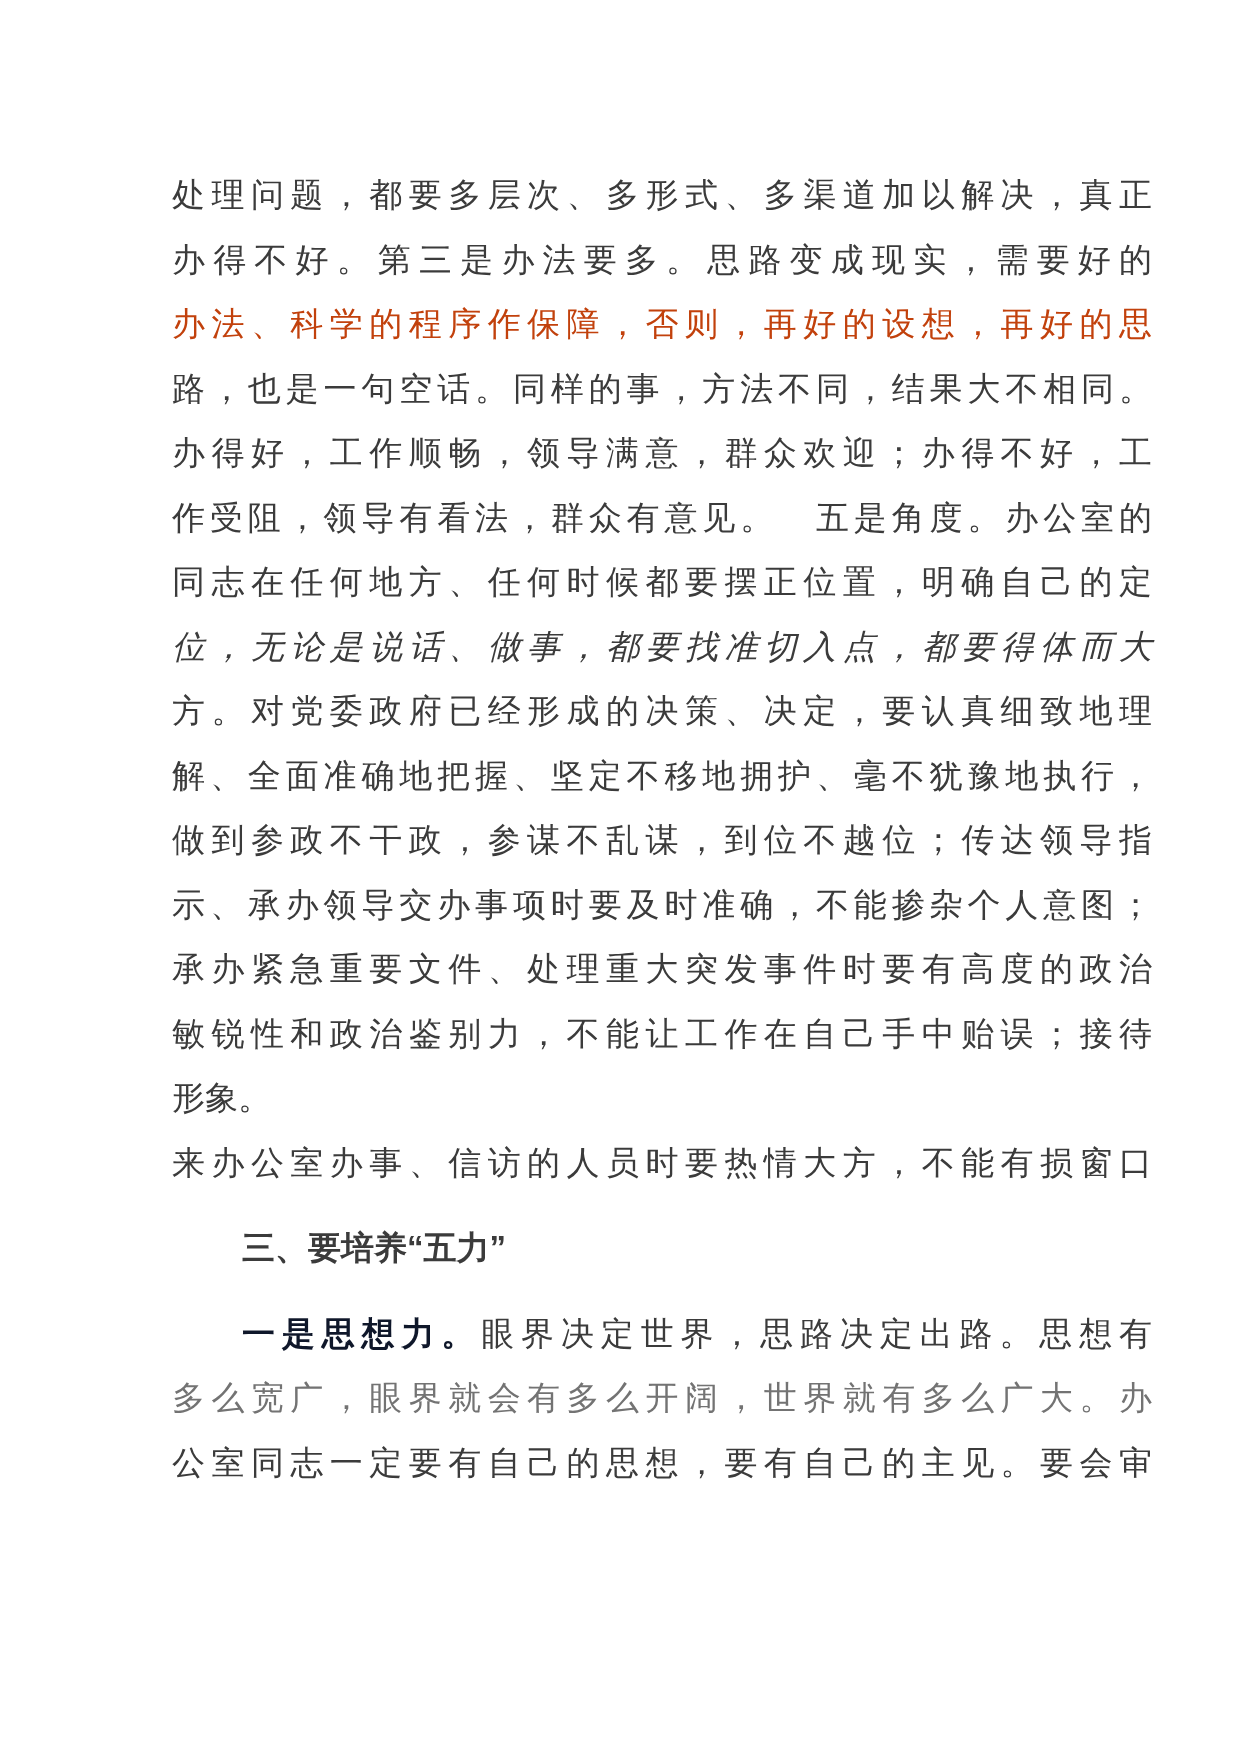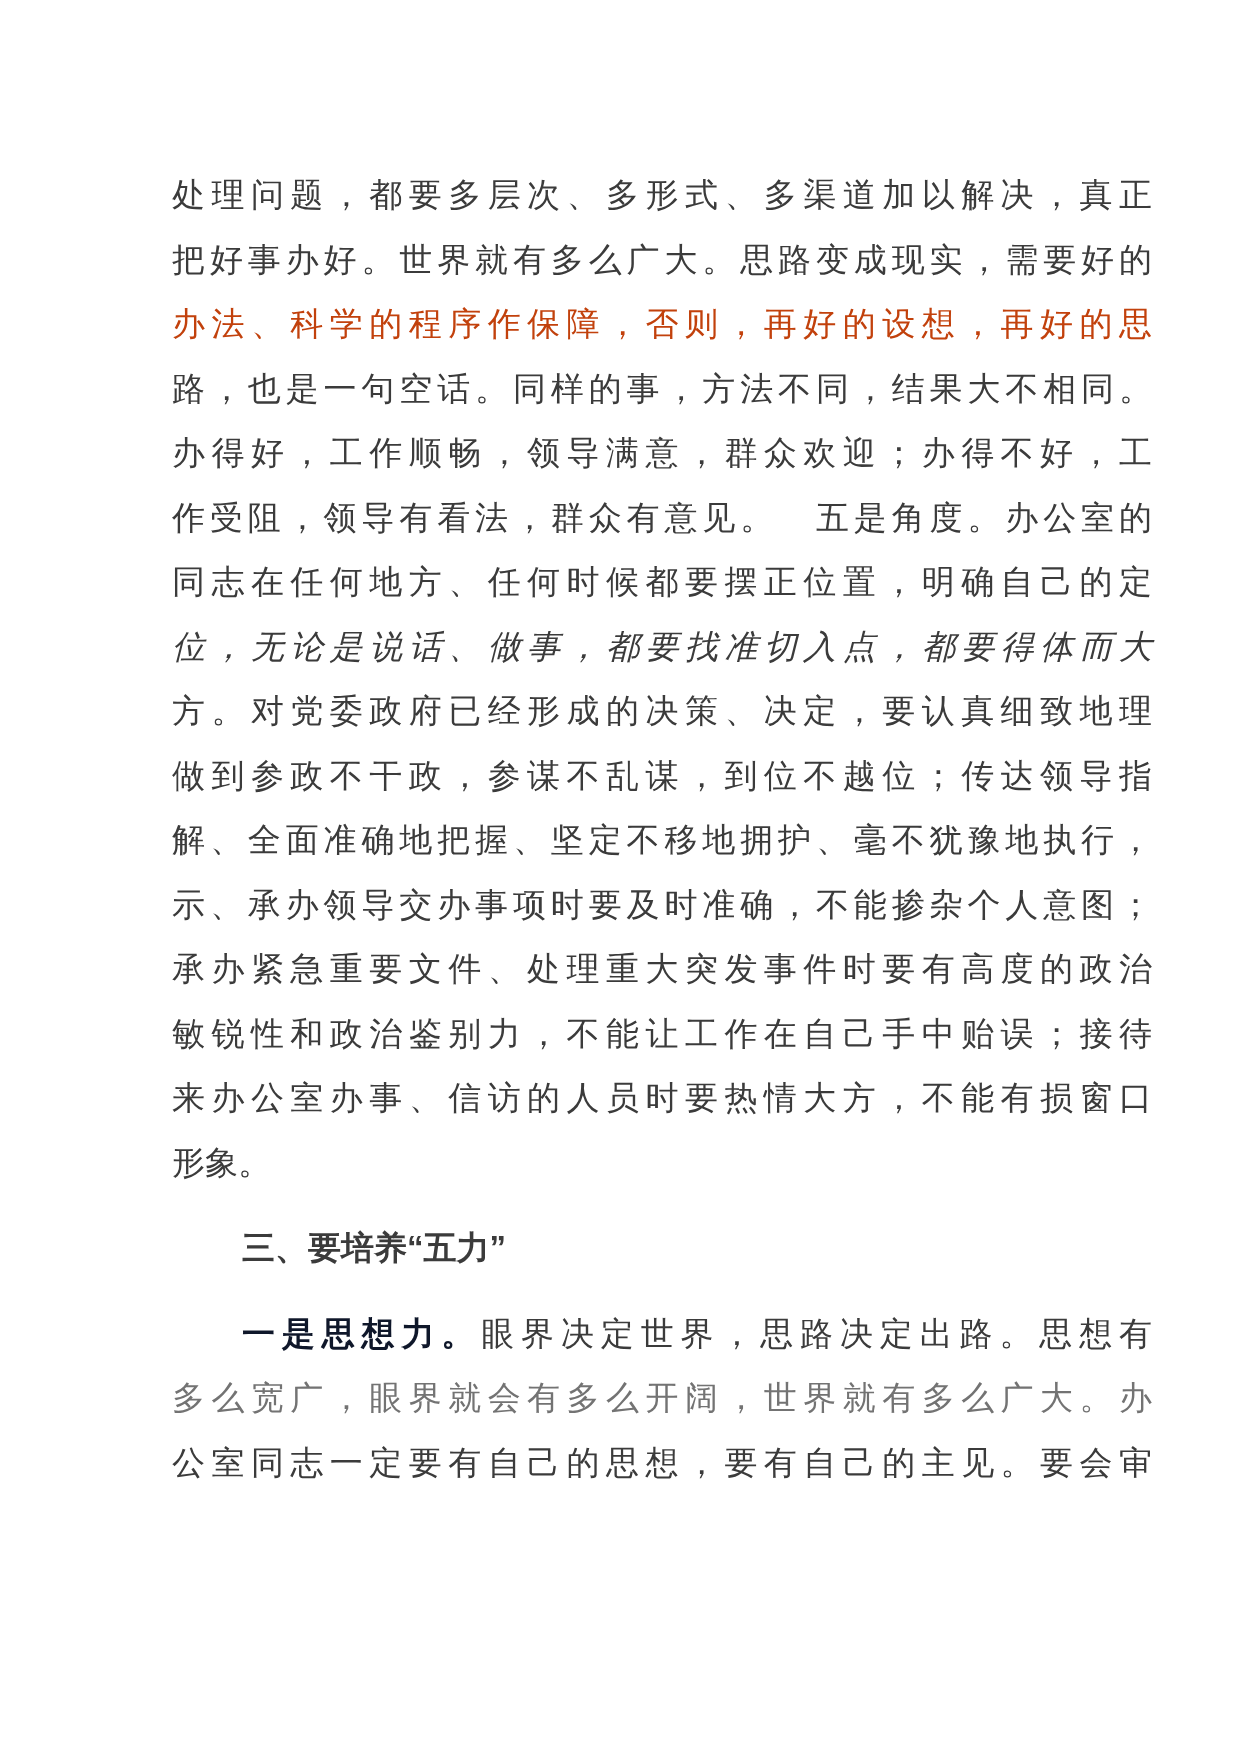--- a/index.html
+++ b/index.html
@@ -32,35 +32,35 @@
   .heading .line { text-align: left; text-align-last: left; }
   .seg { font-weight: 400; }
   .seg.bold, .heading .seg { font-weight: 700; }
 </style>
 </head>
 <body>
 
 <div class="page" style="background: rgb(255, 255, 255);">
     <div class="block paragraph">
       <div class="line"><span class="seg" style="color: rgb(59, 59, 59);">处理问题，都要多层次、多形式、多渠道加以解决，真正</span></div>
-      <div class="line"><span class="seg" style="color: rgb(59, 59, 59);">把好事办好。世界就有多么广大。思路变成现实，需要好的</span></div>
+      <div class="line"><span class="seg" style="color: rgb(59, 59, 59);">办得不好。第三是办法要多。思路变成现实，需要好的</span></div>
       <div class="line"><span class="seg" style="color: #c2410c;">办法、科学的程序作保障，否则，再好的设想，再好的思</span></div>
       <div class="line"><span class="seg" style="color: rgb(59, 59, 59);">路，也是一句空话。同样的事，方法不同，结果大不相同。</span></div>
       <div class="line"><span class="seg" style="color: rgb(59, 59, 59);">办得好，工作顺畅，领导满意，群众欢迎；办得不好，工</span></div>
       <div class="line"><span class="seg" style="color: rgb(59, 59, 59);">作受阻，领导有看法，群众有意见。　五是角度。办公室的</span></div>
       <div class="line"><span class="seg" style="color: rgb(59, 59, 59);">同志在任何地方、任何时候都要摆正位置，明确自己的定</span></div>
       <div class="line"><span class="seg" style="color: rgb(59, 59, 59); font-style: italic;">位，无论是说话、做事，都要找准切入点，都要得体而大</span></div>
       <div class="line"><span class="seg" style="color: rgb(59, 59, 59);">方。对党委政府已经形成的决策、决定，要认真细致地理</span></div>
+      <div class="line"><span class="seg" style="color: rgb(59, 59, 59);">解、全面准确地把握、坚定不移地拥护、毫不犹豫地执行，</span></div>
       <div class="line"><span class="seg" style="color: rgb(59, 59, 59);">做到参政不干政，参谋不乱谋，到位不越位；传达领导指</span></div>
-      <div class="line"><span class="seg" style="color: rgb(59, 59, 59);">解、全面准确地把握、坚定不移地拥护、毫不犹豫地执行，</span></div>
       <div class="line"><span class="seg" style="color: rgb(59, 59, 59);">示、承办领导交办事项时要及时准确，不能掺杂个人意图；</span></div>
       <div class="line"><span class="seg" style="color: rgb(59, 59, 59);">承办紧急重要文件、处理重大突发事件时要有高度的政治</span></div>
       <div class="line"><span class="seg" style="color: rgb(59, 59, 59);">敏锐性和政治鉴别力，不能让工作在自己手中贻误；接待</span></div>
+      <div class="line para-end"><span class="seg" style="color: rgb(59, 59, 59);">形象。</span></div>
       <div class="line"><span class="seg" style="color: rgb(59, 59, 59);">来办公室办事、信访的人员时要热情大方，不能有损窗口</span></div>
-      <div class="line para-end"><span class="seg" style="color: rgb(59, 59, 59);">形象。</span></div>
     </div>
     <div class="block heading">
       <div class="line para-end indent"><span class="seg bold" style="color: rgb(59, 59, 59);">三、要培养“五力”</span></div>
     </div>
     <div class="block paragraph">
       <div class="line indent"><span class="seg bold" style="color: #0f172a;">一是思想力。</span><span class="seg" style="color: rgb(59, 59, 59);">眼界决定世界，思路决定出路。思想有</span></div>
       <div class="line"><span class="seg" style="color: #737373;">多么宽广，眼界就会有多么开阔，世界就有多么广大。办</span></div>
       <div class="line"><span class="seg" style="color: rgb(59, 59, 59);">公室同志一定要有自己的思想，要有自己的主见。要会审</span></div>
     </div>
   </div>

